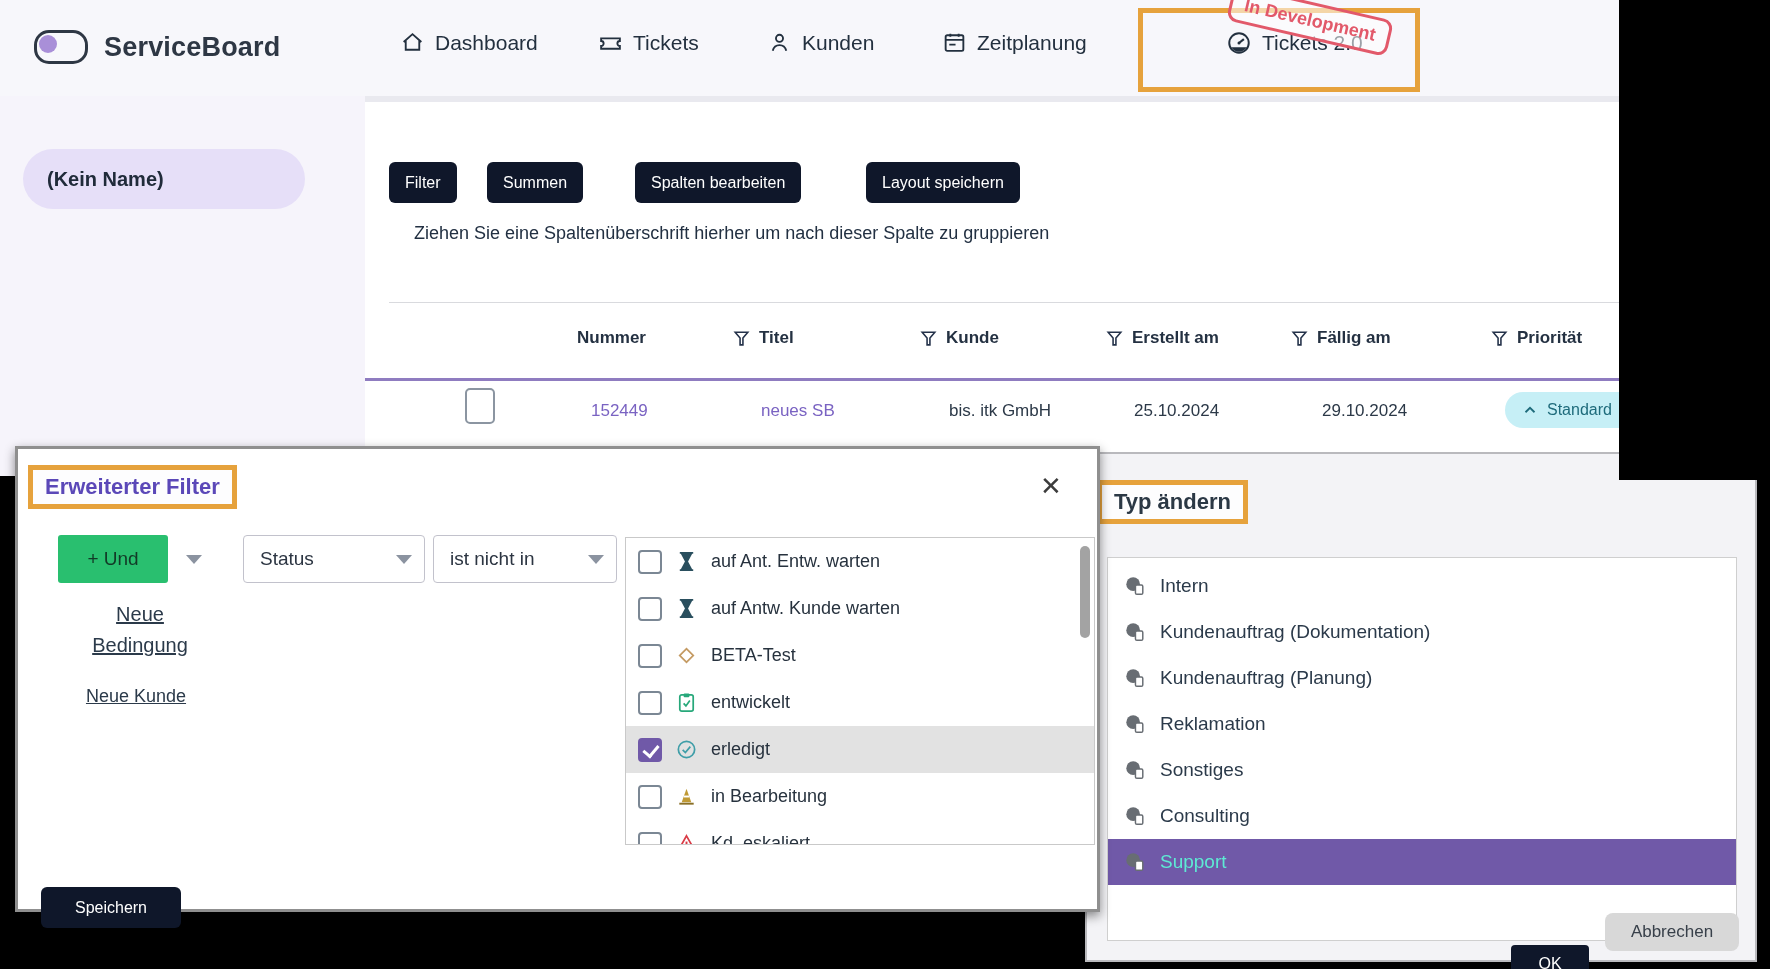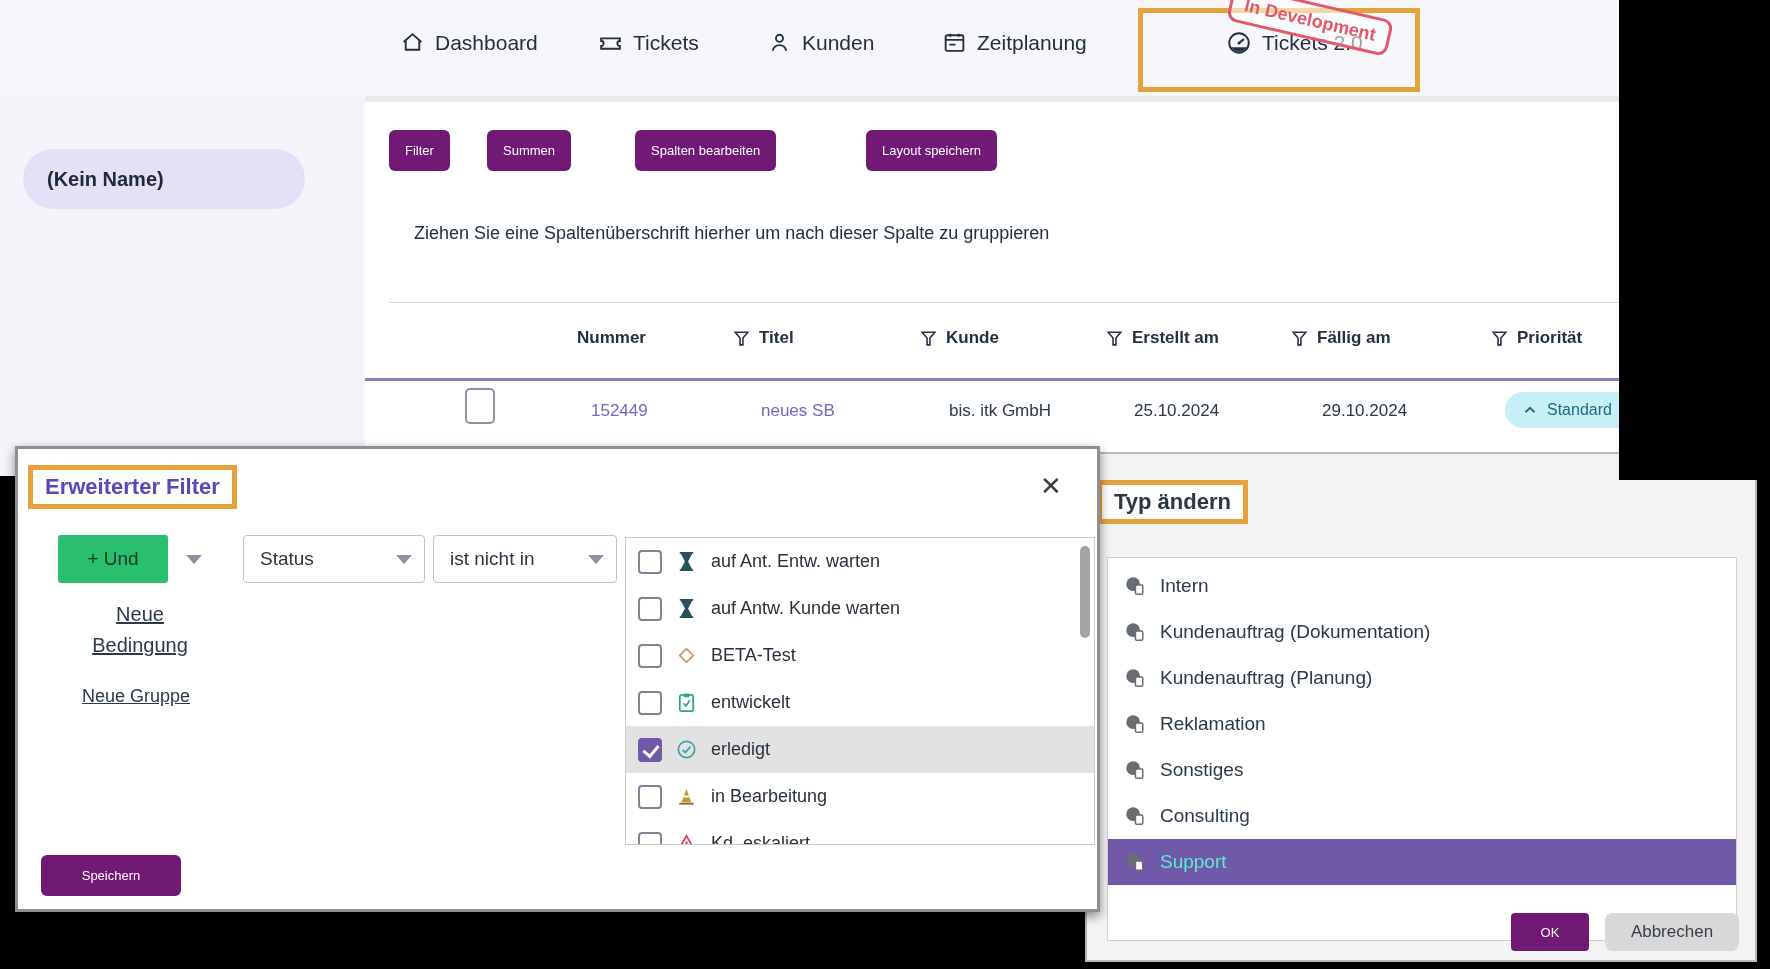--- a/index.html
+++ b/index.html
@@ -16,21 +16,21 @@
   .t2box{position:absolute;left:1138px;top:8px;width:272px;height:74px;border:5px solid #e6a23c;z-index:2;}
   .stamp{position:absolute;left:1228px;top:2px;padding:5px 12px;border:3px solid #e2596a;border-radius:10px;color:#e2596a;font-size:18px;font-weight:700;transform:rotate(13deg);background:rgba(255,255,255,.55);z-index:3;white-space:nowrap;}
 
   
   .sidebar{position:absolute;left:0;top:96px;width:365px;height:380px;background:#f6f4fb;z-index:1;}
   .side-pill{position:absolute;left:23px;top:53px;width:282px;height:60px;background:#e6dff8;border-radius:30px;display:flex;align-items:center;padding-left:24px;font-size:20px;font-weight:700;color:#202b3a;box-sizing:border-box;cursor:pointer;}
 
   
   .content{position:absolute;left:365px;top:96px;width:1254px;height:383px;background:#fff;overflow:hidden;z-index:1;}
   .content-strip{position:absolute;left:0;top:0;width:100%;height:6px;background:#e9e9ef;}
-  .btn{position:absolute;height:41px;background:#701a75;color:#fff;border:none;border-radius:6px;font-size:13px;font-family:inherit;cursor:pointer;padding:0 16px;}
+  .btn{position:absolute;height:41px;background:#0f172a;color:#fff;border:none;border-radius:6px;font-size:16px;font-family:inherit;cursor:pointer;padding:0 16px;margin-top:32px;}
   .hint{position:absolute;left:49px;top:127px;font-size:18px;color:#223042;}
   .hr1{position:absolute;left:24px;top:206px;width:1230px;height:1px;background:#d9dade;}
   .gh{position:absolute;top:232px;font-size:17px;font-weight:700;color:#243142;display:flex;align-items:center;gap:8px;cursor:pointer;}
   .purple-line{position:absolute;left:0px;top:282px;width:1254px;height:3px;background:#8f7cc0;}
   .rowtxt{position:absolute;top:305px;font-size:17px;color:#2c3948;}
   .purpletxt{color:#7a63c2;cursor:pointer;}
   .gcheck{position:absolute;left:100px;top:292px;width:26px;height:32px;border:2px solid #8b95a1;border-radius:5px;background:#fff;cursor:pointer;}
   .badge{position:absolute;left:1140px;top:296px;height:36px;min-width:150px;background:#c6eff6;border-radius:18px;color:#1e6b7b;font-size:16px;display:flex;align-items:center;gap:8px;padding:0 16px;cursor:pointer;}
 
   
@@ -125,20 +125,26 @@
     <symbol id="i-type" viewBox="0 0 24 24">
         <circle cx="10" cy="10" r="7.5" fill="#686d73"></circle>
         <rect x="12.5" y="11" width="8" height="10" rx="1.5" fill="#fff" stroke="#686d73" stroke-width="1.6"></rect>
       </symbol>
   </defs>
 </svg>
 
 <div class="stage">
 
   <div class="header">
+    <div class="brand">
+      <span class="logo-toggle">
+          <span class="logo-dot"></span>
+        </span>
+      <span class="brand-text">ServiceBoard</span>
+    </div>
     <div class="nav-item" style="left:400px;">
       <svg width="25" height="25">
           <use href="#i-home"></use>
         </svg>
       <span>Dashboard</span>
     </div>
     <div class="nav-item" style="left:598px;">
       <svg width="25" height="25">
           <use href="#i-ticket"></use>
         </svg>
@@ -245,21 +251,21 @@
     <div class="sel" style="left:225px;width:182px;">
       <span>Status</span>
       <span class="caret"></span>
     </div>
     <div class="sel" style="left:415px;width:184px;">
       <span>ist nicht in</span>
       <span class="caret"></span>
     </div>
 
     <div class="linkblock">Neue Bedingung</div>
-    <div class="link2">Neue Gruppe</div>
+    <div class="link2">Neue Kunde</div>
 
     <div class="listbox">
       <div class="lrow">
         <span class="cb"></span>
         <svg width="23" height="23">
             <use href="#i-hourglass"></use>
           </svg>
         <span class="lbl">auf Ant. Entw. warten</span>
       </div>
       <div class="lrow">

